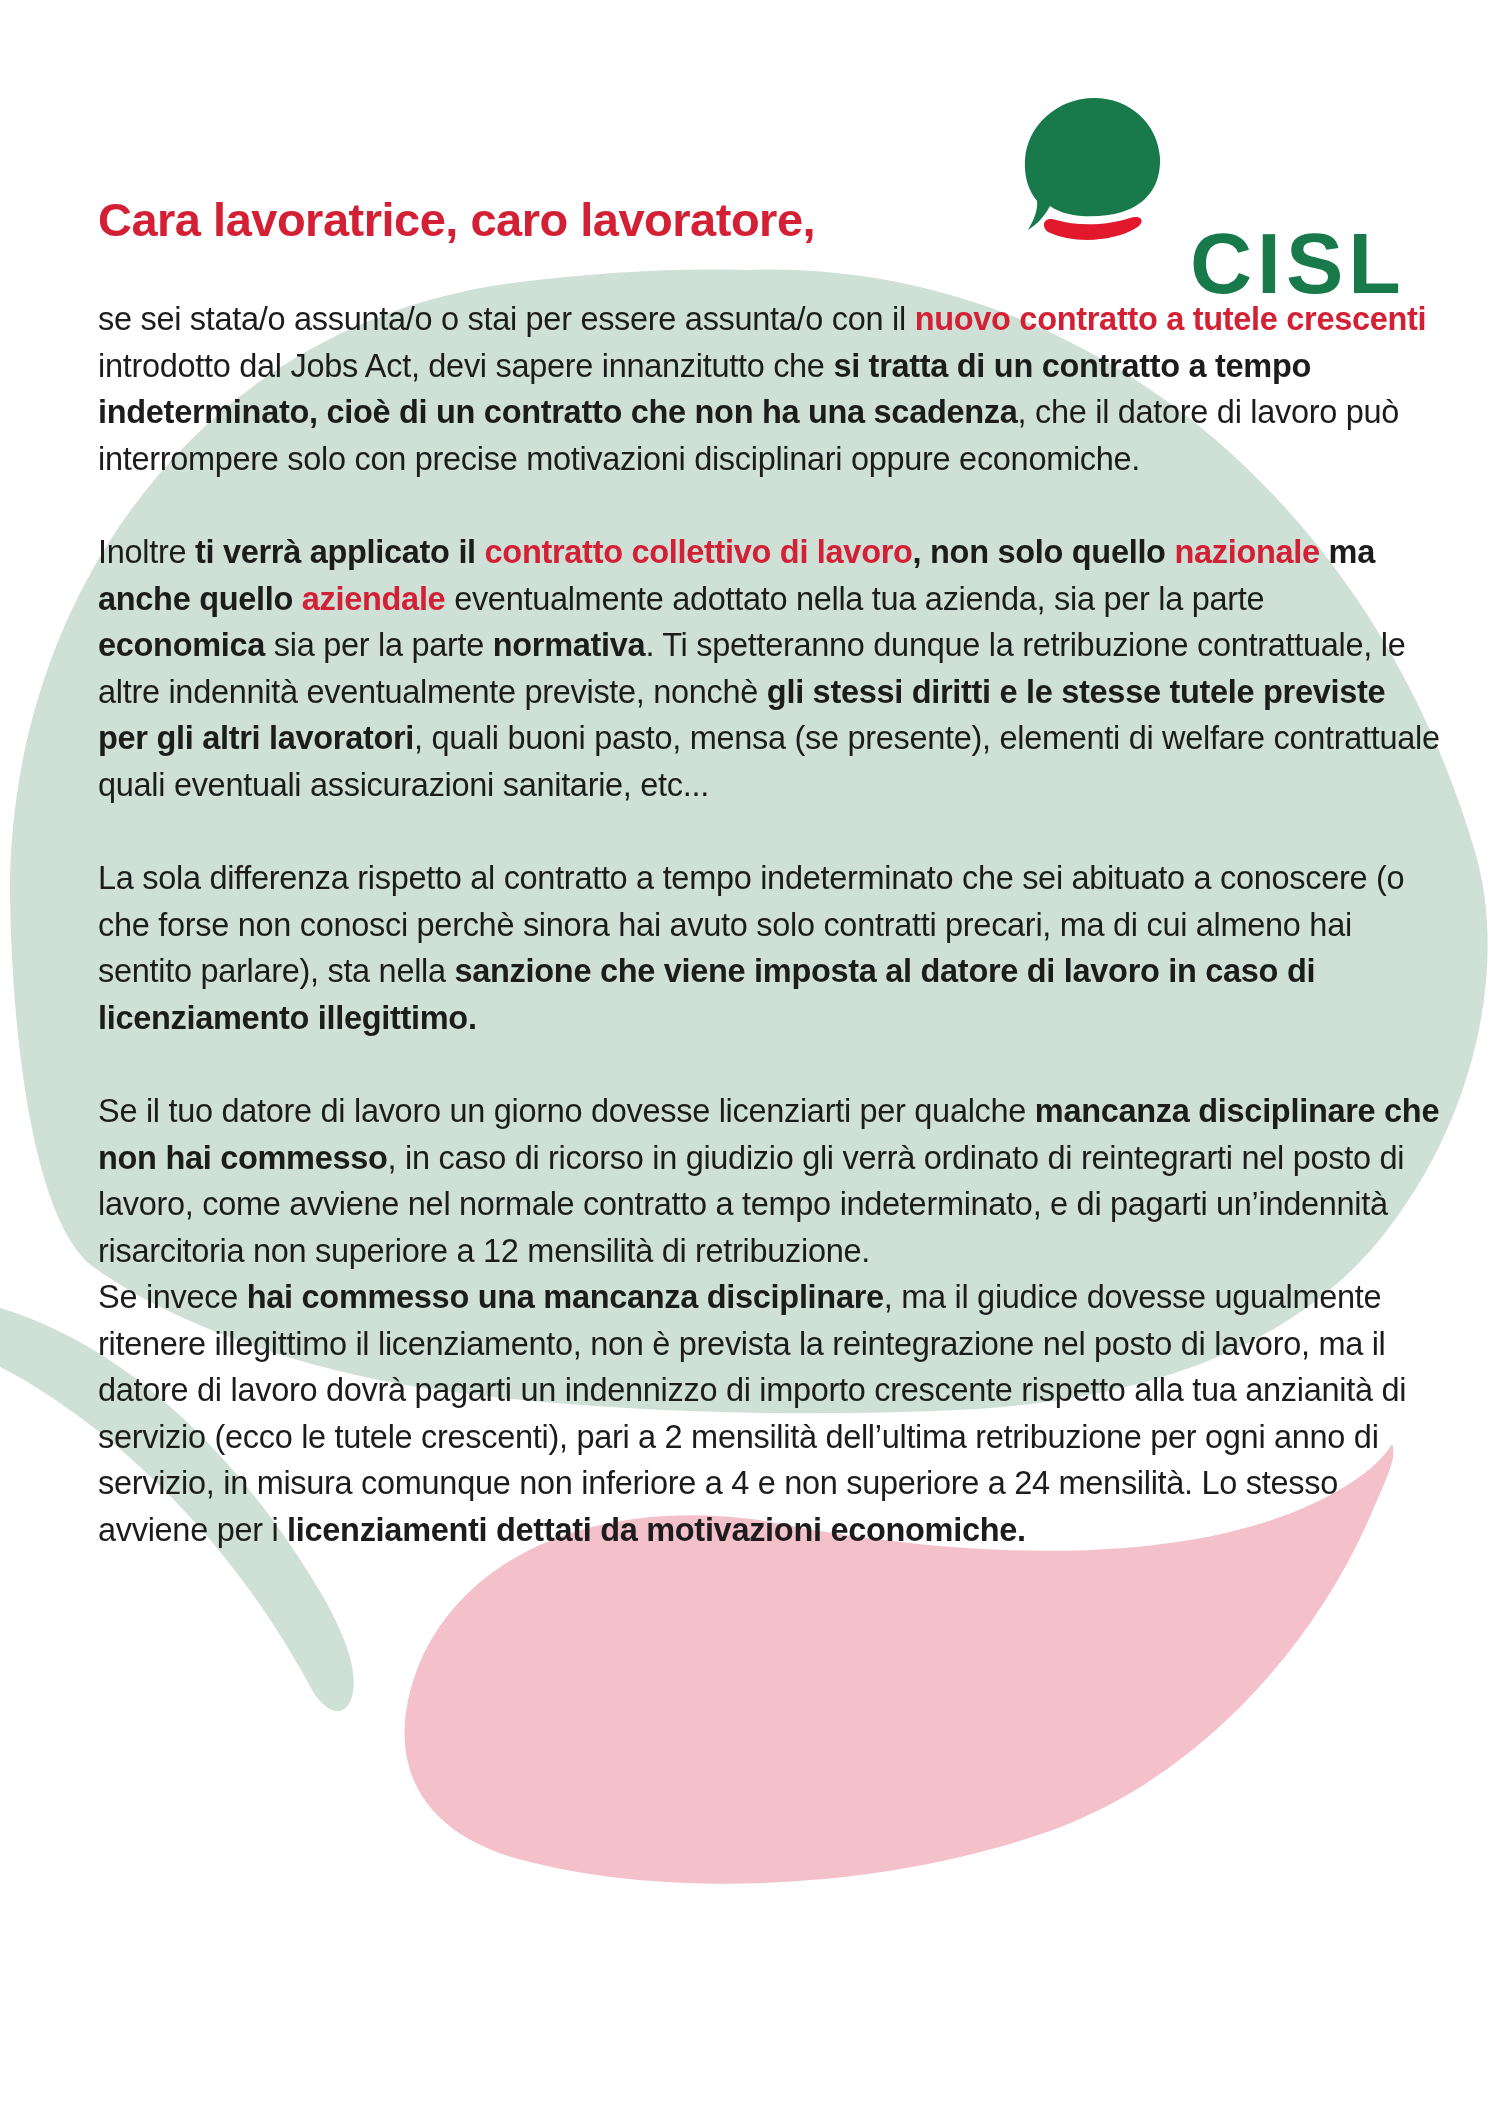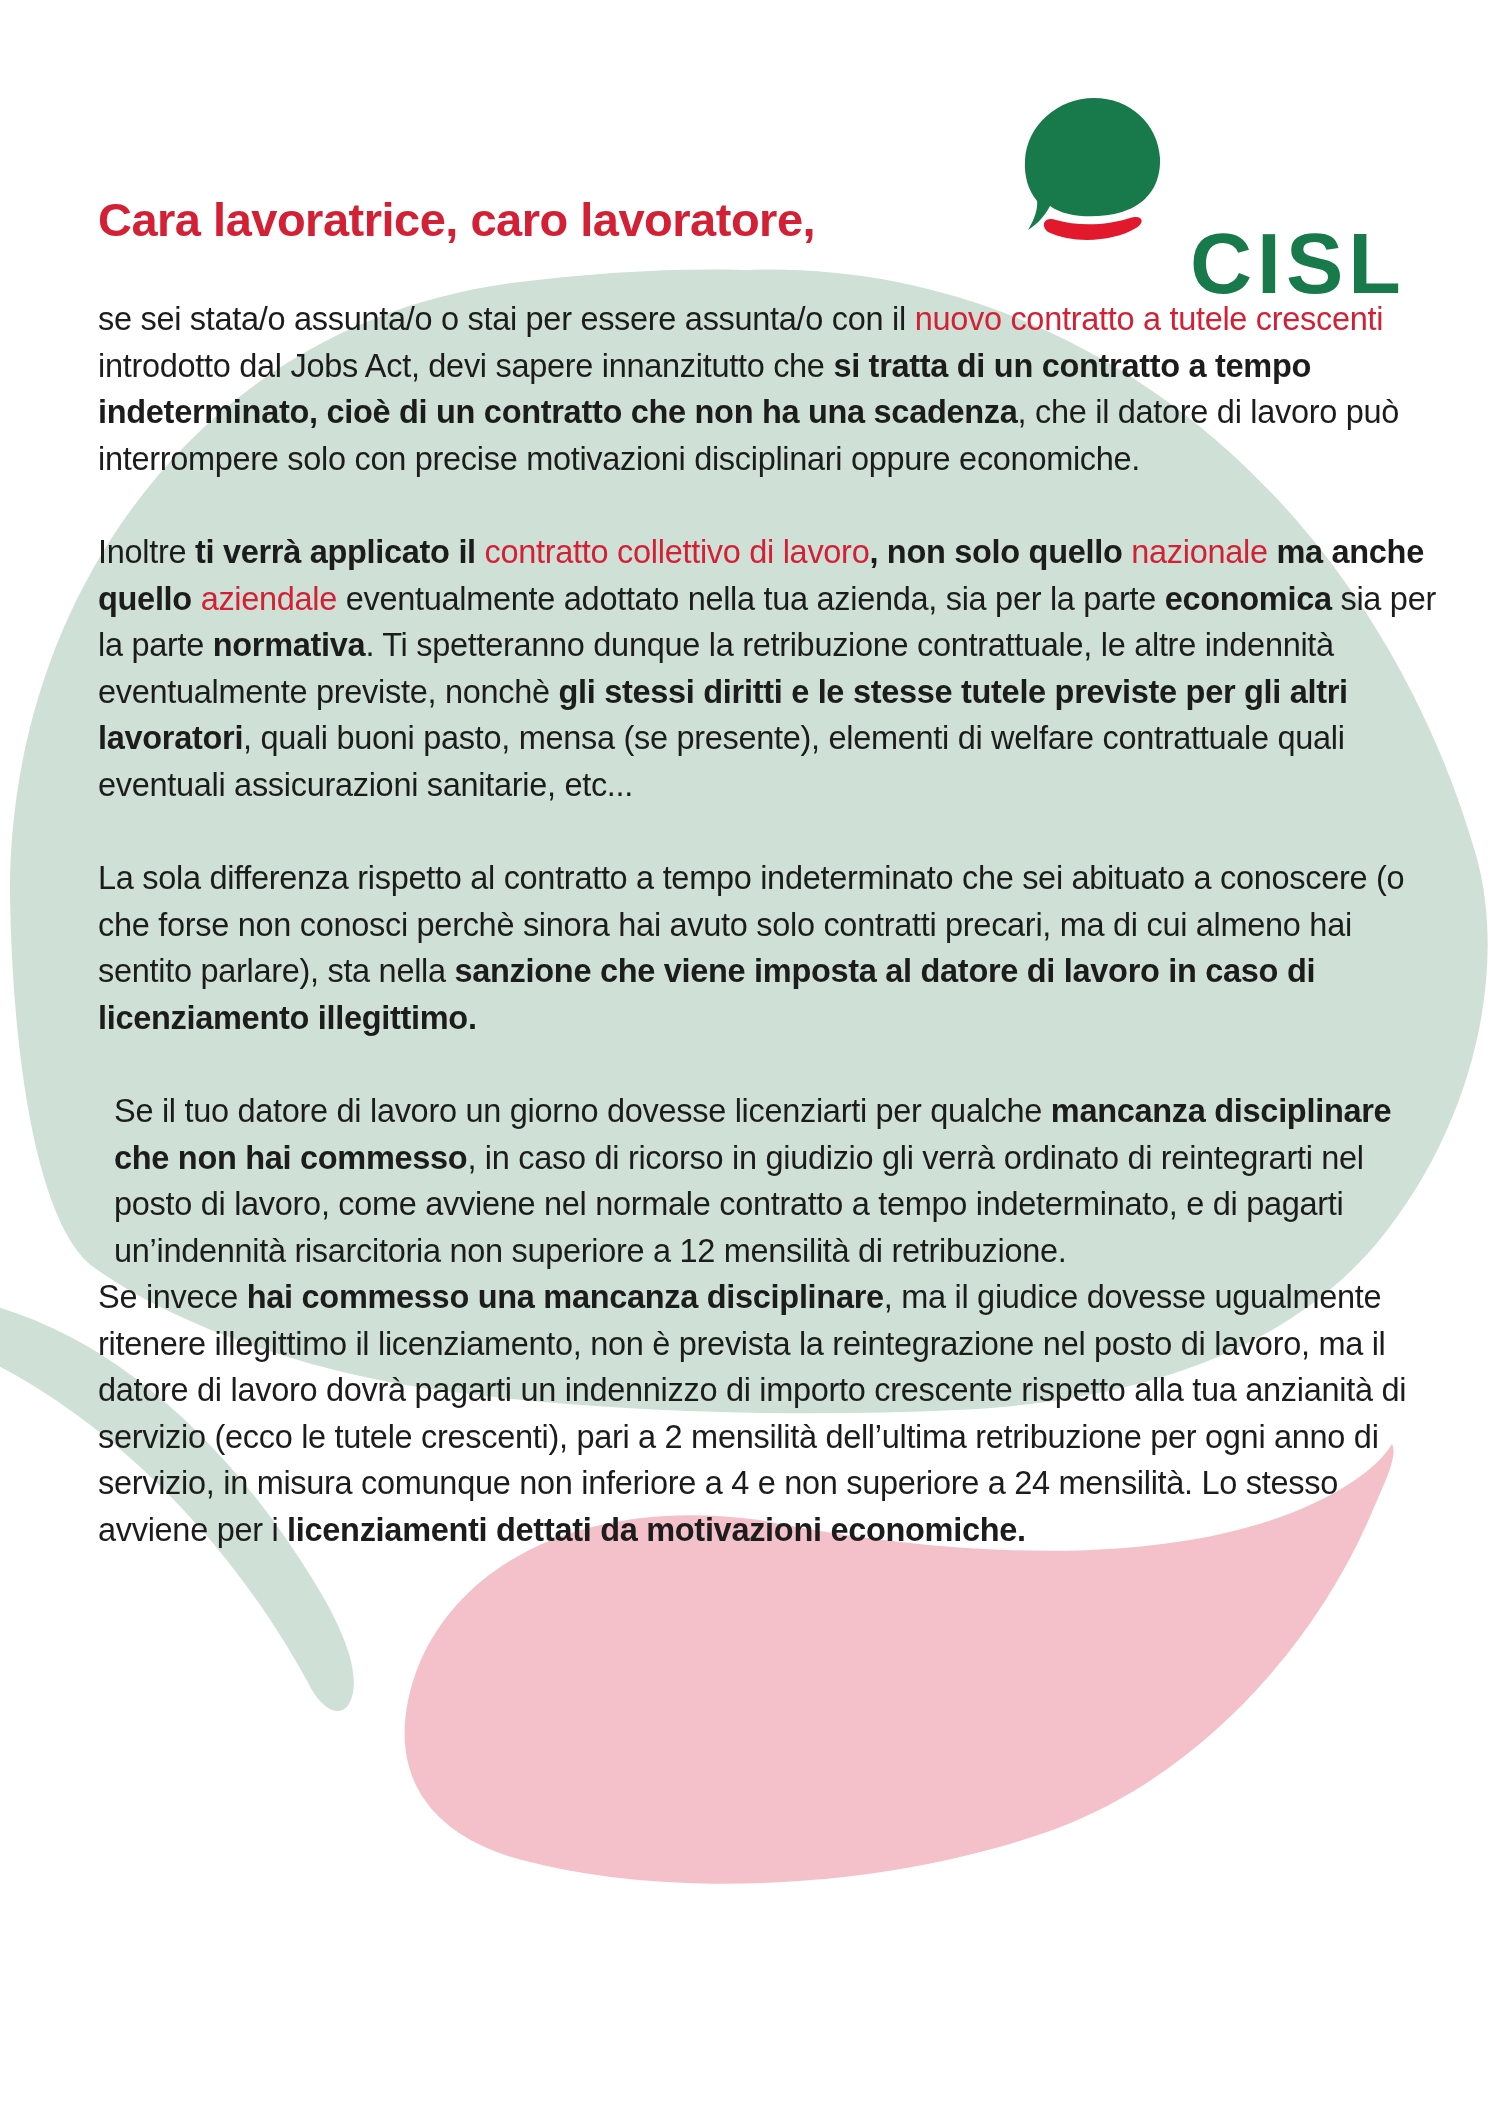--- a/index.html
+++ b/index.html
@@ -30,23 +30,23 @@
   }
   .content{
     position:absolute;left:98px;top:296px;width:1342px;z-index:1;
   }
   .content p{
     margin:0 0 47px 0;
     font-size:32.5px;line-height:46.5px;letter-spacing:-0.3px;
     color:var(--text-color,#1c1c1c);
     white-space:pre-wrap;
   }
-  .content p.joined{margin-bottom:0;margin-left:16px;}
+  .content p.joined{margin-bottom:0;}
   .run-bold{font-weight:700;}
-  .run-red-bold{font-weight:400;color:var(--accent-red,#d32035);}
+  .run-red-bold{font-weight:700;color:var(--accent-red,#d32035);}
 </style>
 </head>
 <body>
 
 <div class="page" style="--accent-red: #d32035; --logo-green: #187a4b; --logo-red: #e2182c; --bg-green: #cfe0d7; --bg-pink: #f4c1cb; --text-color: #1c1c1c; background: rgb(255, 255, 255);">
 
   <svg class="bg-shapes" viewBox="0 0 1500 2122" width="1500" height="2122" aria-hidden="true">
     <path fill="var(--bg-green,#cfe0d7)" d="M 745 270
              C 1085 258 1375 505 1476 855
              C 1507 965 1477 1122 1377 1243

